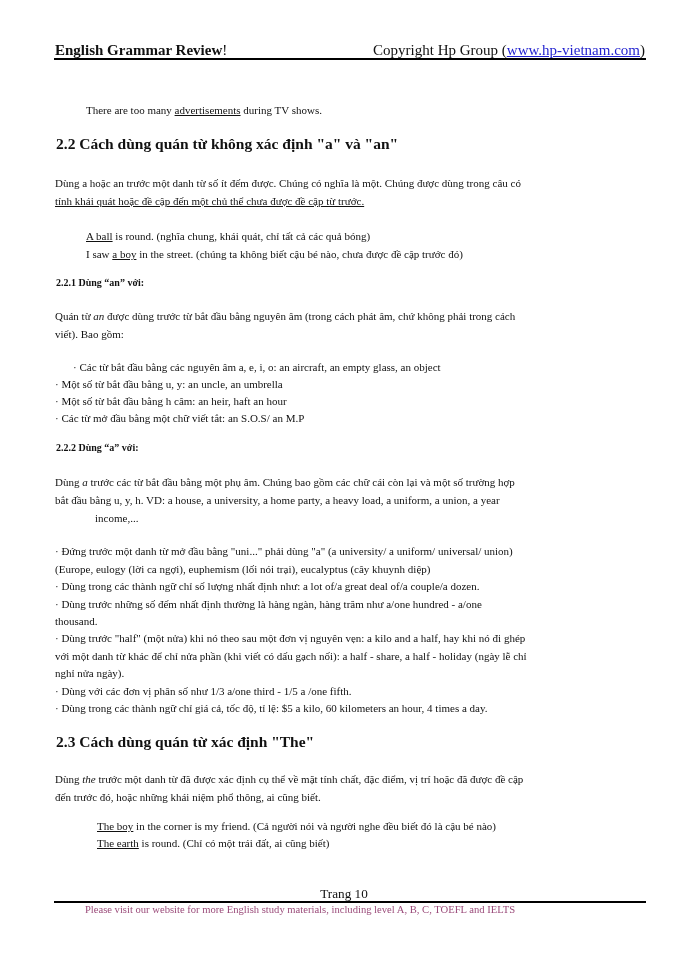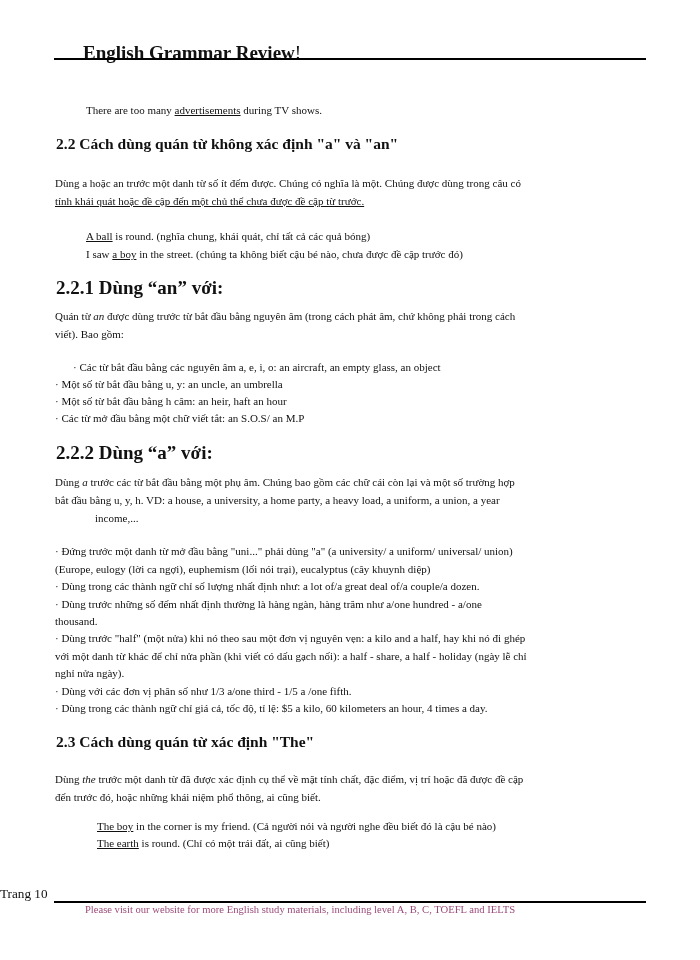--- a/index.html
+++ b/index.html
@@ -2,43 +2,44 @@
 <html><head>
 <meta charset="utf-8">
 <style>
   html, body { margin: 0; padding: 0; background: #ffffff; }
   body {
     width: 700px; height: 960px; position: relative; overflow: hidden;
     font-family: "Liberation Serif", serif; color: #111;
   }
   .header {
     position: absolute; left: 55px; top: 42px; width: 590px;
-    font-size: 19px; display: flex; justify-content: space-between; margin-left: 28px;
+    font-size: 15px; display: flex; justify-content: space-between;
   }
   .header .left { font-weight: bold; }
   .header .left .bang { font-weight: normal; }
   .header a { color: #1f1fcf; text-decoration: underline; }
   .rule-top { position: absolute; left: 54px; top: 58px; width: 592px; height: 1.6px; background: #000; }
 
   .content { position: absolute; left: 55px; top: 0; width: 590px; }
   .p { position: absolute; font-size: 11px; line-height: 18px; margin: 0; white-space: nowrap; }
   .h2 { position: absolute; font-size: 15.5px; font-weight: bold; margin: 0; white-space: nowrap; }
-  .h3 { position: absolute; font-size: 19px; font-weight: bold; margin: 0; white-space: nowrap; }
+  .h3 { position: absolute; font-size: 10px; font-weight: bold; margin: 0; white-space: nowrap; }
   .u { text-decoration: underline; }
   .i { font-style: italic; }
 
-  .footer-page { position: absolute; left: 0; width: 688px; top: 886px; font-size: 13.2px; }
+  .footer-page { position: absolute; left: 0; width: 688px; top: 886px; text-align: center; font-size: 13.2px; }
   .rule-bottom { position: absolute; left: 54px; top: 901px; width: 592px; height: 1.6px; background: #000; }
   .footer-note { position: absolute; left: 0; width: 600px; top: 904px; text-align: center; font-size: 10.6px; color: #9a4a79; }
 </style>
 </head>
 <body>
 
 <div class="header">
   <span class="left"><span>English Grammar Review</span><span class="bang">!</span></span>
+  <span><span>Copyright Hp Group (</span><a title="www.hp-vietnam.com">www.hp-vietnam.com</a><span>)</span></span>
 </div>
 <div class="rule-top"></div>
 
 <div class="content">
 
   <p class="p" style="left:31px; top:101px;"><span>There are too many </span><span class="u">advertisements</span><span> during TV shows.</span></p>
 
   <h2 class="h2" style="left:1px; top:135px;">2.2 Cách dùng quán từ không xác định "a" và "an"</h2>
 
   <p class="p" style="left:0; top:174px;">Dùng a hoặc an trước một danh từ số ít đếm được. Chúng có nghĩa là một. Chúng được dùng trong câu có</p>

